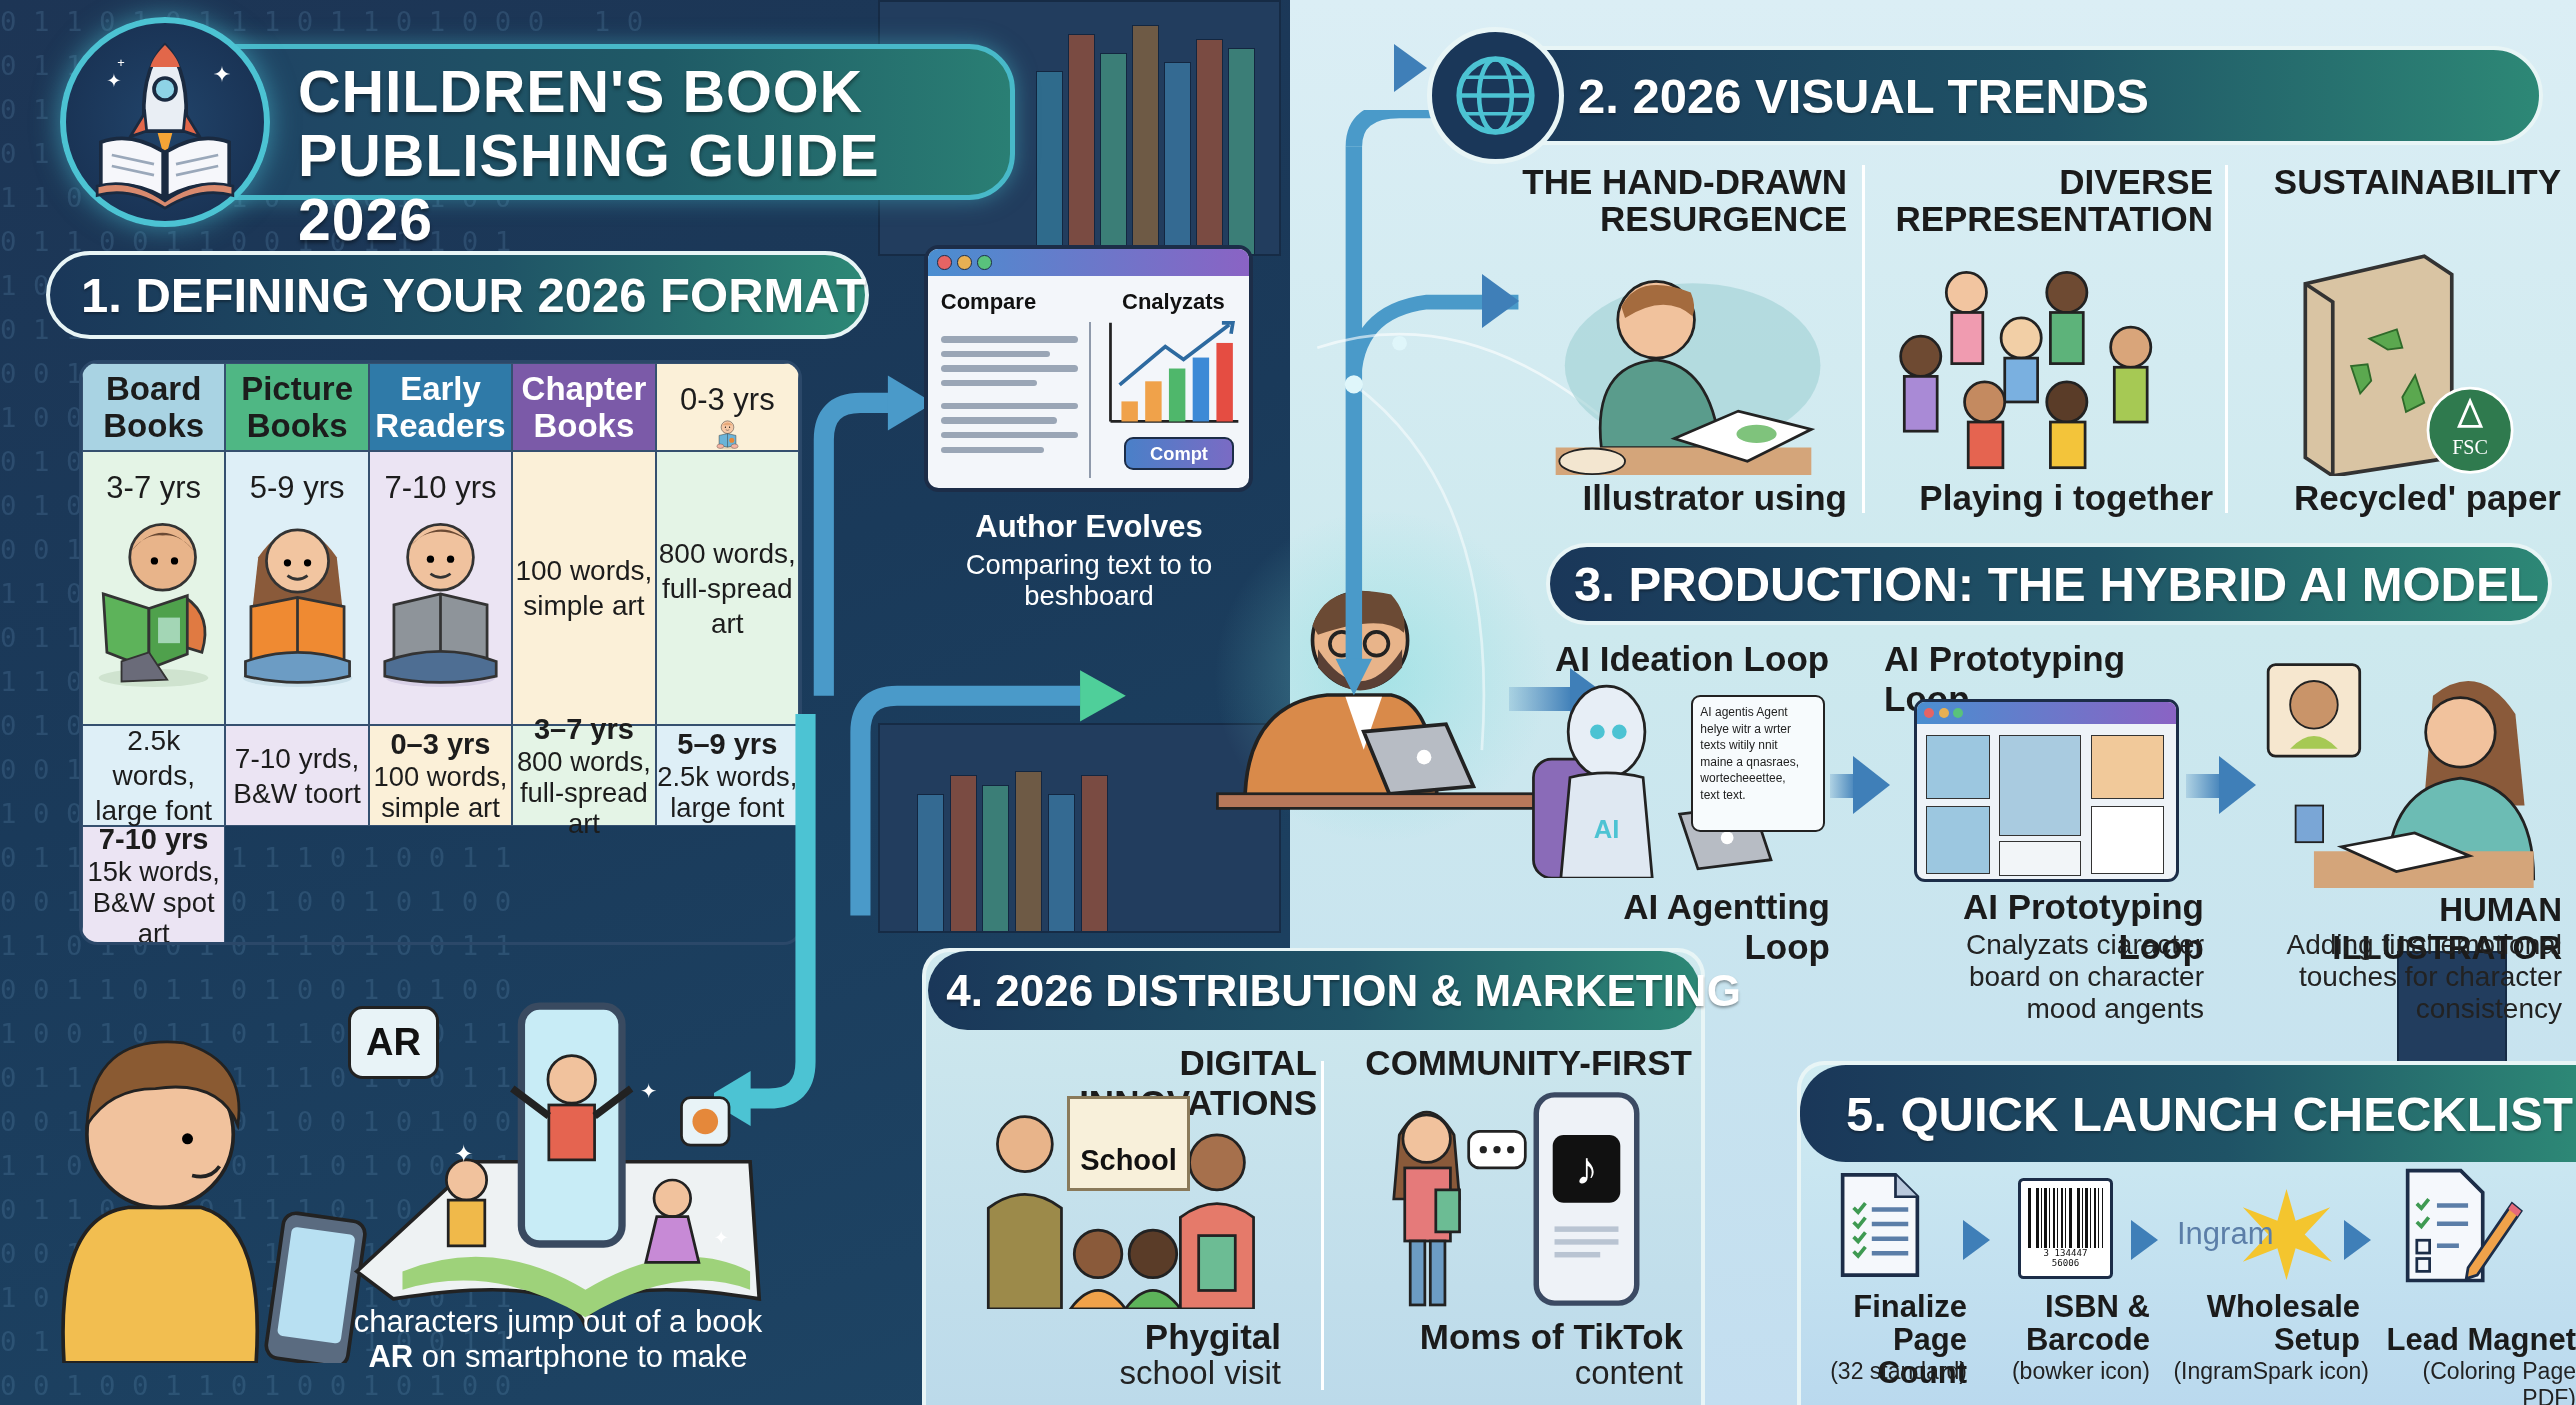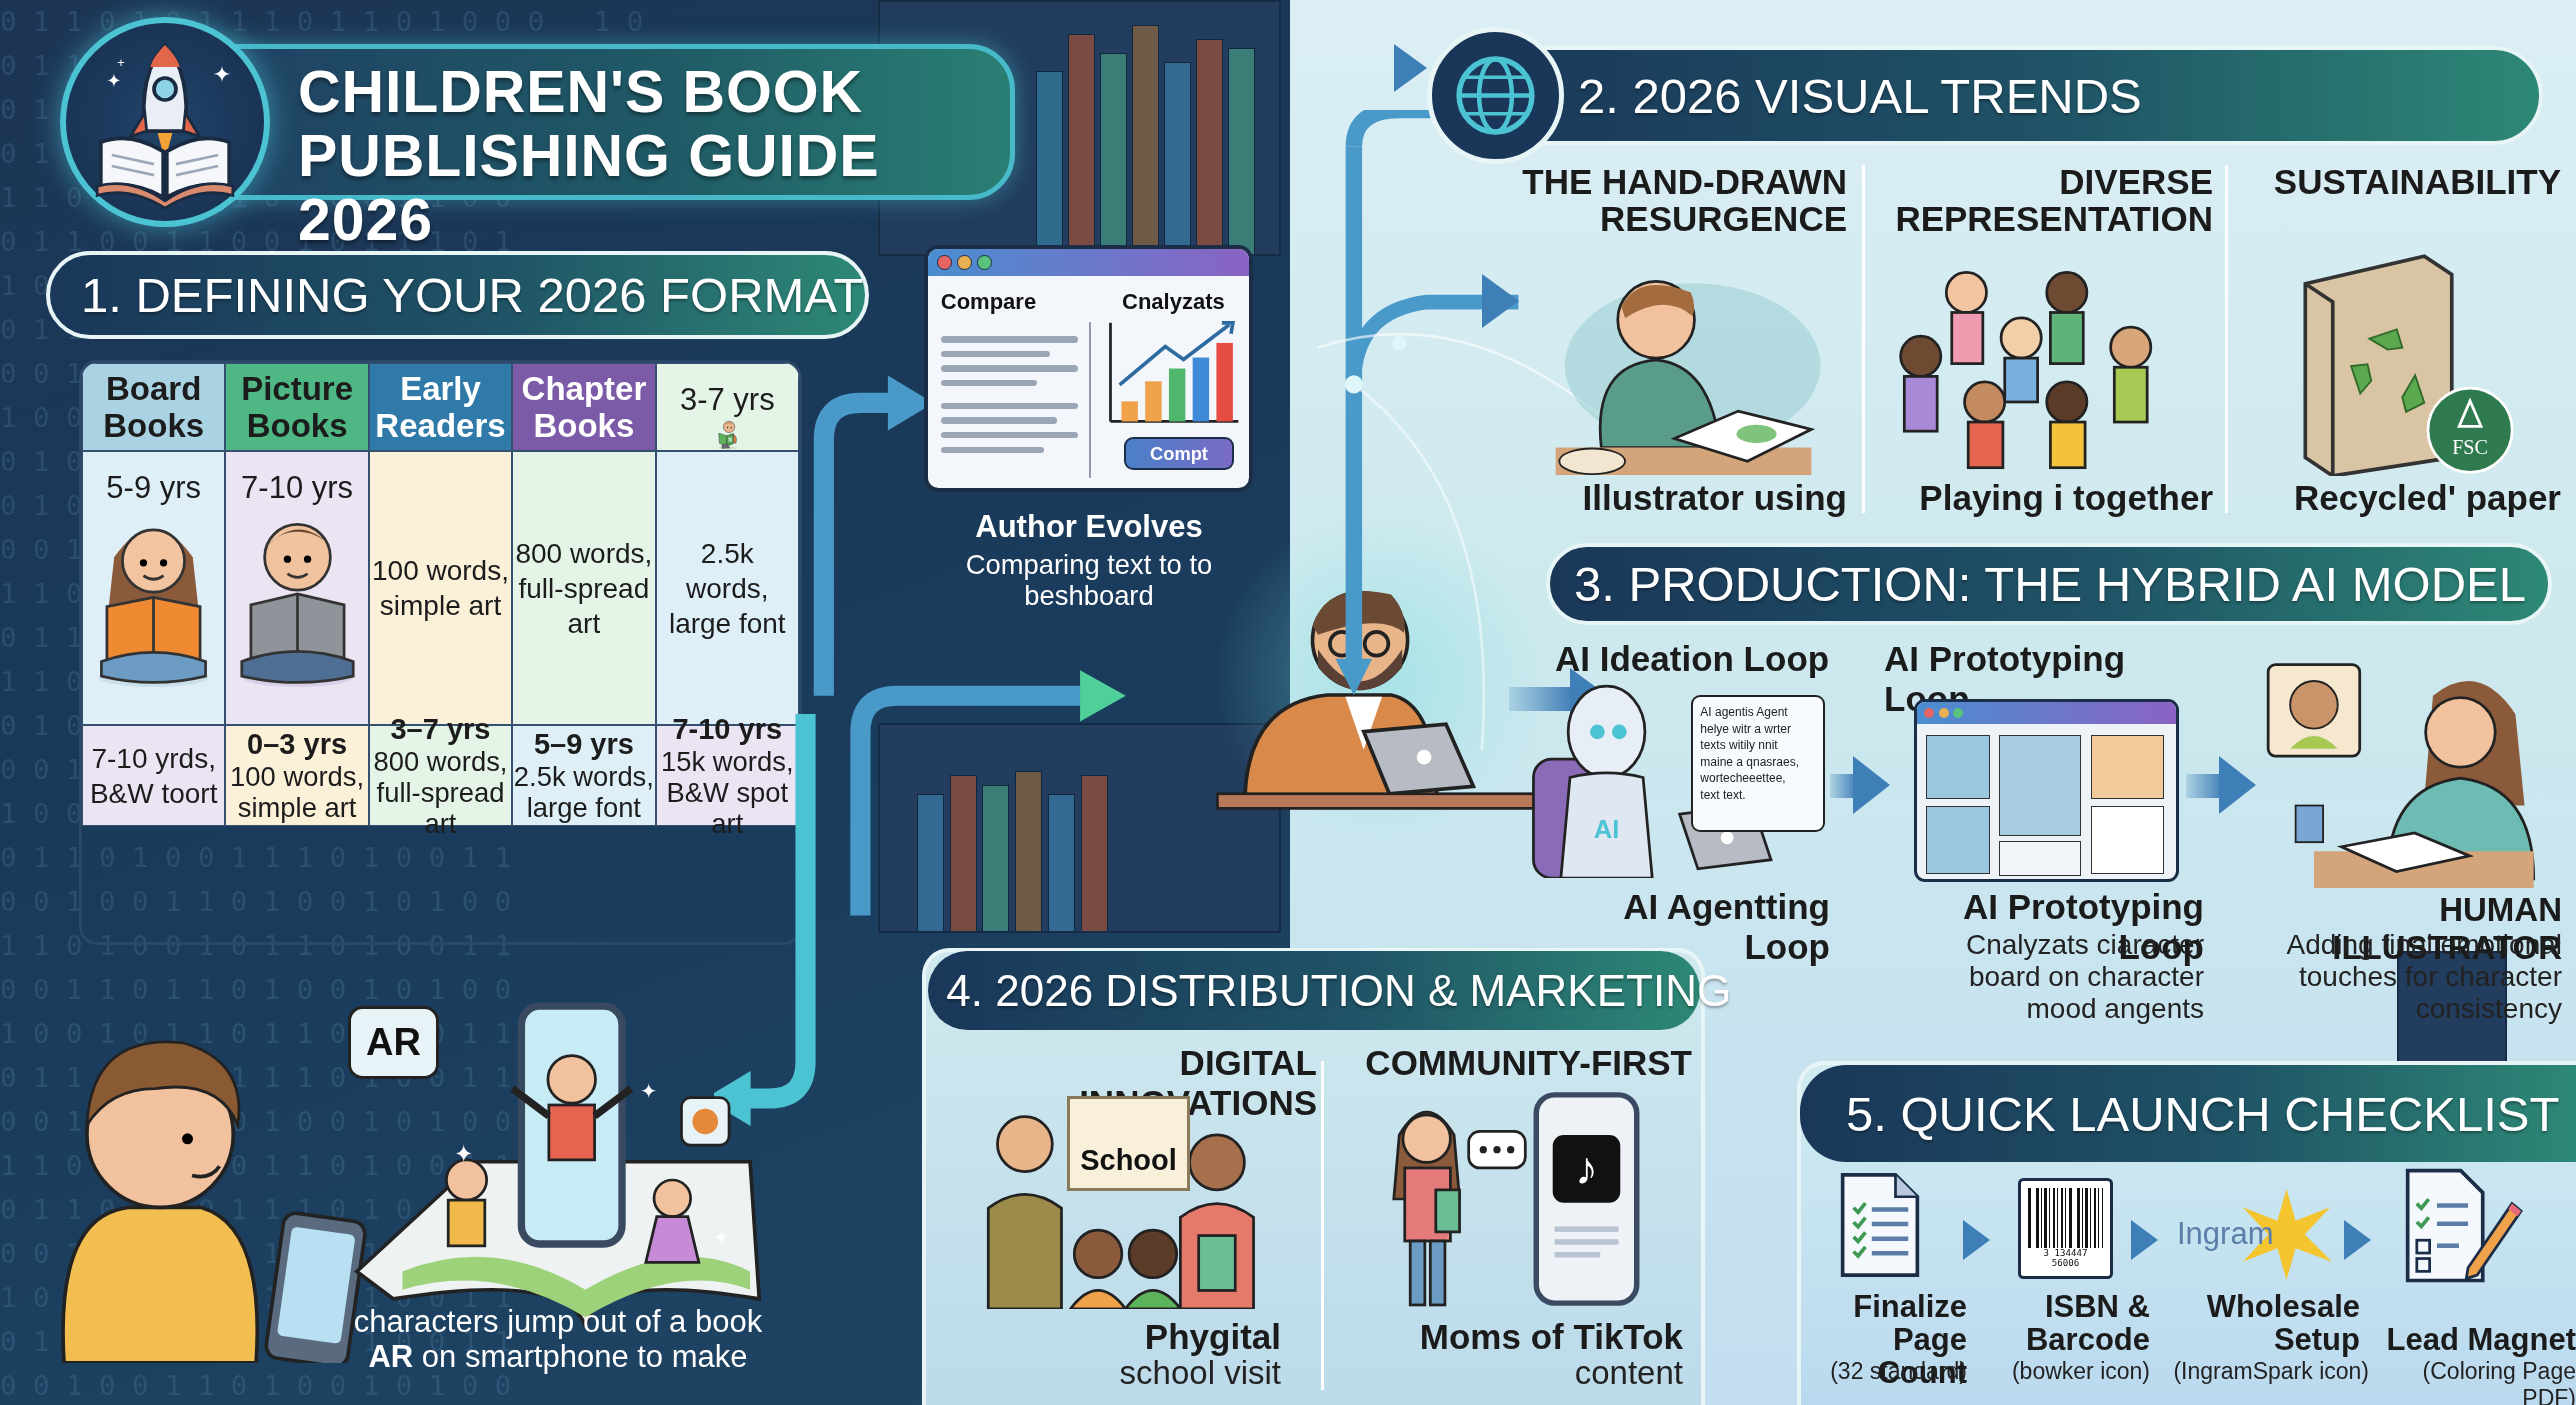--- a/index.html
+++ b/index.html
@@ -10,21 +10,21 @@
 #bg-left{left:0;top:0;width:1290px;height:1405px;background:linear-gradient(160deg,#1d3555 0%,#1a3a5a 45%,#1e4565 100%)}
 #bg-right{left:1290px;top:0;width:1286px;height:1405px;background:linear-gradient(180deg,#dbeef5 0%,#cde9ee 45%,#c3def0 100%)}
 .binary{color:rgba(120,170,210,.18);font-family:"DejaVu Sans Mono",monospace;font-size:27.4px;line-height:44px;white-space:pre;overflow:hidden}
 .shelf{background:#223d5e;border:2.7px solid #162b45}
 .bookspine{position:absolute;bottom:0;width:27.4px;border:1.8px solid #132640;border-bottom:none}
 
 .title-pill{left:137px;top:44px;width:878px;height:156px;border-radius:46px;background:linear-gradient(90deg,#1f3d63 0%,#1f5a66 60%,#2a7f74 100%);border:5.5px solid #48b9c9;box-shadow:0 0 22px rgba(72,185,201,.5)}
 .title-circle{left:60px;top:16.5px;width:210px;height:210px;border-radius:50%;background:radial-gradient(circle,#21446a 0%,#1a3456 70%);border:6.4px solid #4cc3d3;box-shadow:0 0 27.4px rgba(76,195,211,.6)}
 .title-text{color:#fff;font-weight:700;font-size:59px;line-height:64px;letter-spacing:0.9px;text-shadow:0 2.7px 3.7px rgba(0,0,0,.4)}
 
-.sec-pill{border-radius:55px;background:linear-gradient(90deg,#1a3759 0%,#1f5366 55%,#2d8876 100%);border:4.6px solid #e8f5f6;color:#fff;font-weight:400;text-shadow:0 1.8px 2.7px rgba(0,0,0,.35);display:flex;align-items:center;white-space:nowrap}
+.sec-pill{border-radius:55px;background:linear-gradient(90deg,#1a3759 0%,#1f5366 55%,#2d8876 100%);border:4.6px solid #e8f5f6;color:#fff;font-weight:700;text-shadow:0 1.8px 2.7px rgba(0,0,0,.35);display:flex;align-items:center;white-space:nowrap}
 
 .fmt-table{left:79px;top:360px;width:723px;height:585px;border-radius:18.3px;overflow:hidden;border:3.7px solid #2b4869;display:grid;grid-template-columns:repeat(5,1fr);grid-template-rows:88px 274px 101px 119px}
 .fmt-cell{border:1.8px solid #35506f;display:flex;flex-direction:column;align-items:center;justify-content:center;text-align:center;color:#1c1c1c}
 .hdr{font-weight:700;font-size:33px;line-height:37px}
 .age{font-size:31px;justify-content:flex-start;padding-top:18.3px}
 .desc{font-size:28px;line-height:35px}
 .sum b{font-size:29px;display:block}
 .sum span{font-size:27.4px;line-height:31px}
 .label-dark{color:#1b1b1b;font-weight:700;text-align:right}
 .label-reg{color:#222;text-align:right}
@@ -129,20 +129,36 @@
     </div>
   <div class="fmt-cell hdr" style="background:#2f7aa8;color:#fff">
       <span>Early</span>
       <span>Readers</span>
     </div>
   <div class="fmt-cell hdr" style="background:#7b5aa8;color:#fff">
       <span>Chapter</span>
       <span>Books</span>
     </div>
 
+  <div class="fmt-cell age" style="background:#fbf0d8">
+    <span>0-3 yrs</span>
+    <svg width="137" height="183" viewBox="0 0 150 200">
+        <ellipse cx="75" cy="188" rx="60" ry="10" fill="#e6d6b8"></ellipse>
+        <circle cx="75" cy="58" r="40" fill="#f6c9a6" stroke="#333" stroke-width="3"></circle>
+        <path d="M40 46 Q75 10 110 46" fill="#e7a979"></path>
+        <circle cx="62" cy="58" r="4"></circle>
+        <circle cx="88" cy="58" r="4"></circle>
+        <path d="M64 74 Q75 82 86 74" stroke="#333" stroke-width="3" fill="none"></path>
+        <path d="M22 110 L75 98 L128 110 L128 172 L75 184 L22 172Z" fill="#6bb4d8" stroke="#333" stroke-width="3"></path>
+        <line x1="75" y1="98" x2="75" y2="184" stroke="#333" stroke-width="3"></line>
+        <circle cx="102" cy="140" r="16" fill="#e5883a"></circle>
+        <ellipse cx="30" cy="178" rx="22" ry="14" fill="#f2b3a2" stroke="#333" stroke-width="2"></ellipse>
+        <ellipse cx="120" cy="178" rx="22" ry="14" fill="#f2b3a2" stroke="#333" stroke-width="2"></ellipse>
+      </svg>
+  </div>
   <div class="fmt-cell age" style="background:#e4f4e6">
     <span>3-7 yrs</span>
     <svg width="137" height="183" viewBox="0 0 150 200">
         <ellipse cx="75" cy="188" rx="60" ry="10" fill="#cfe3cf"></ellipse>
         <circle cx="85" cy="56" r="36" fill="#e8b48a" stroke="#333" stroke-width="3"></circle>
         <path d="M50 50 Q85 8 120 50 Q105 30 85 32 Q65 30 50 50Z" fill="#6b4a34"></path>
         <circle cx="76" cy="60" r="4"></circle>
         <circle cx="98" cy="60" r="4"></circle>
         <path d="M110 100 Q140 120 128 160 L95 150Z" fill="#e07a42" stroke="#333" stroke-width="3"></path>
         <path d="M20 96 L70 112 L70 178 L24 160Z" fill="#5db35a" stroke="#333" stroke-width="3"></path>

